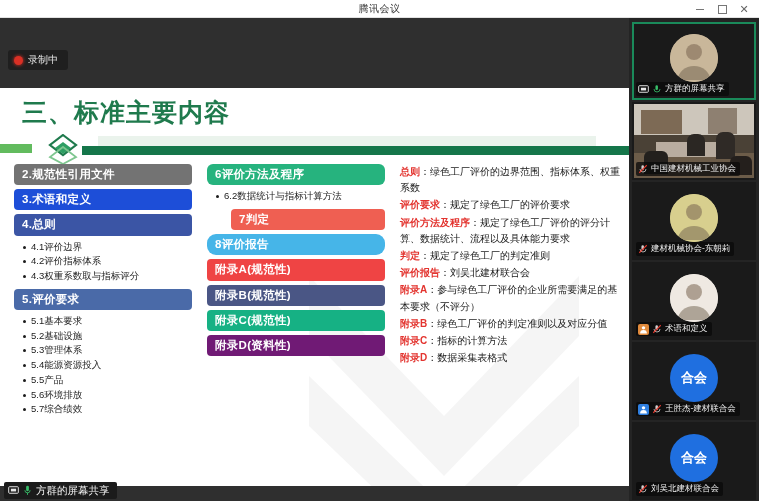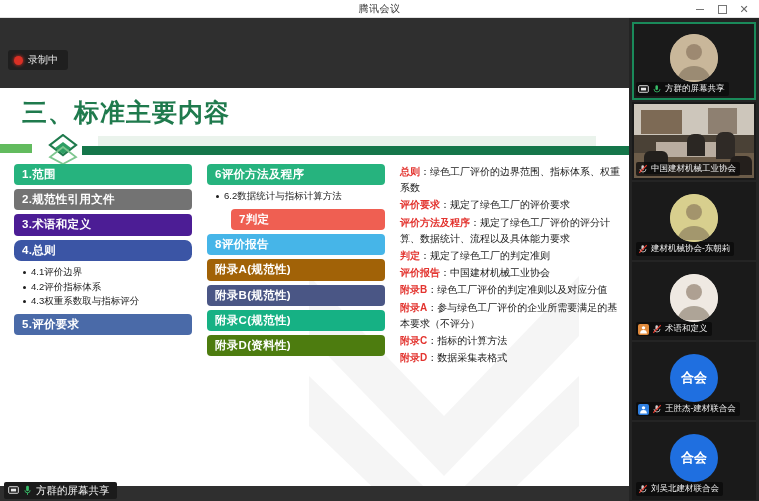--- a/index.html
+++ b/index.html
@@ -196,51 +196,59 @@
         <div class="bar-mid-dark"></div>
         <svg class="logo-diamond" viewBox="0 0 40 30">
           <path d="M20 1 L33 11 L20 21 L7 11 Z" fill="none" stroke="#1f7a4d" stroke-width="2.2"></path>
           <path d="M20 8 L28 14 L20 20 L12 14 Z" fill="#2e9e63"></path>
           <path d="M20 13 L33 23 L20 30 L7 23 Z" fill="none" stroke="#7ec68f" stroke-width="1.8"></path>
         </svg>
       </div>
 
       <div class="cols">
         <div class="col col-a">
-            <div class="chip" style="background: rgb(38, 179, 126);">1.范围</div>
             <div class="chip" style="background: #737373;">2.规范性引用文件</div>
-            <div class="chip" style="background: #4c1d95;">3.术语和定义</div>
-            <div class="chip" style="background: rgb(59, 85, 165); border-radius: 7px;">4.总则</div>
+            <div class="chip" style="background: #1d4ed8;">3.术语和定义</div>
+            <div class="chip" style="background: rgb(59, 85, 165);">4.总则</div>
             <div class="bullets">
               <div class="bullet">4.1评价边界</div>
               <div class="bullet">4.2评价指标体系</div>
               <div class="bullet">4.3权重系数取与指标评分</div>
             </div>
             <div class="chip" style="background: rgb(74, 106, 168);">5.评价要求</div>
+            <div class="bullets">
+              <div class="bullet">5.1基本要求</div>
+              <div class="bullet">5.2基础设施</div>
+              <div class="bullet">5.3管理体系</div>
+              <div class="bullet">5.4能源资源投入</div>
+              <div class="bullet">5.5产品</div>
+              <div class="bullet">5.6环境排放</div>
+              <div class="bullet">5.7综合绩效</div>
+            </div>
           </div>
         <div class="col col-b">
-            <div class="chip" style="background: rgb(38, 179, 126);">6评价方法及程序</div>
+            <div class="chip" style="background: rgb(38, 179, 126); border-radius: 6px;">6评价方法及程序</div>
             <div class="bullets">
               <div class="bullet">6.2数据统计与指标计算方法</div>
             </div>
             <div class="chip" style="background: rgb(239, 95, 82); margin-left: 24px;">7判定</div>
-            <div class="chip" style="background: rgb(70, 181, 232);">8评价报告</div>
-            <div class="chip" style="background: #a16207;">附录A(规范性)</div>
+            <div class="chip" style="background: rgb(70, 181, 232); border-radius: 9px;">8评价报告</div>
+            <div class="chip" style="background: #ef4444;">附录A(规范性)</div>
             <div class="chip" style="background: rgb(74, 86, 133);">附录B(规范性)</div>
             <div class="chip" style="background: rgb(22, 177, 132);">附录C(规范性)</div>
-            <div class="chip" style="background: #4d7c0f;">附录D(资料性)</div>
+            <div class="chip" style="background: #701a75;">附录D(资料性)</div>
           </div>
         <div class="col col-c">
             <div class="note"><span class="lbl" style="color: rgb(227, 52, 47);">总则</span><span>：绿色工厂评价的边界范围、指标体系、权重系数</span></div>
             <div class="note"><span class="lbl" style="color: rgb(227, 52, 47);">评价要求</span><span>：规定了绿色工厂的评价要求</span></div>
             <div class="note"><span class="lbl" style="color: rgb(227, 52, 47);">评价方法及程序</span><span>：规定了绿色工厂评价的评分计算、数据统计、流程以及具体能力要求</span></div>
             <div class="note"><span class="lbl" style="color: rgb(227, 52, 47);">判定</span><span>：规定了绿色工厂的判定准则</span></div>
-            <div class="note"><span class="lbl" style="color: rgb(227, 52, 47);">评价报告</span><span>：中国建材机械工业协会</span></div>
+            <div class="note"><span class="lbl" style="color: rgb(227, 52, 47);">评价报告</span><span>：刘吴北建材联合会</span></div>
+            <div class="note"><span class="lbl" style="color: rgb(227, 52, 47);">附录A</span><span>：参与绿色工厂评价的企业所需要满足的基本要求（不评分）</span></div>
             <div class="note"><span class="lbl" style="color: rgb(227, 52, 47);">附录B</span><span>：绿色工厂评价的判定准则以及对应分值</span></div>
-            <div class="note"><span class="lbl" style="color: rgb(227, 52, 47);">附录A</span><span>：参与绿色工厂评价的企业所需要满足的基本要求（不评分）</span></div>
             <div class="note"><span class="lbl" style="color: rgb(227, 52, 47);">附录C</span><span>：指标的计算方法</span></div>
             <div class="note"><span class="lbl" style="color: rgb(227, 52, 47);">附录D</span><span>：数据采集表格式</span></div>
           </div>
       </div>
     </div>
 
     <div class="share-label">
       <span class="ic">
         <svg width="11" height="11" viewBox="0 0 16 16">
             <rect x="1" y="2.5" width="14" height="9.5" rx="1.2" fill="none" stroke="#e8e8e8" stroke-width="1.4"></rect>

